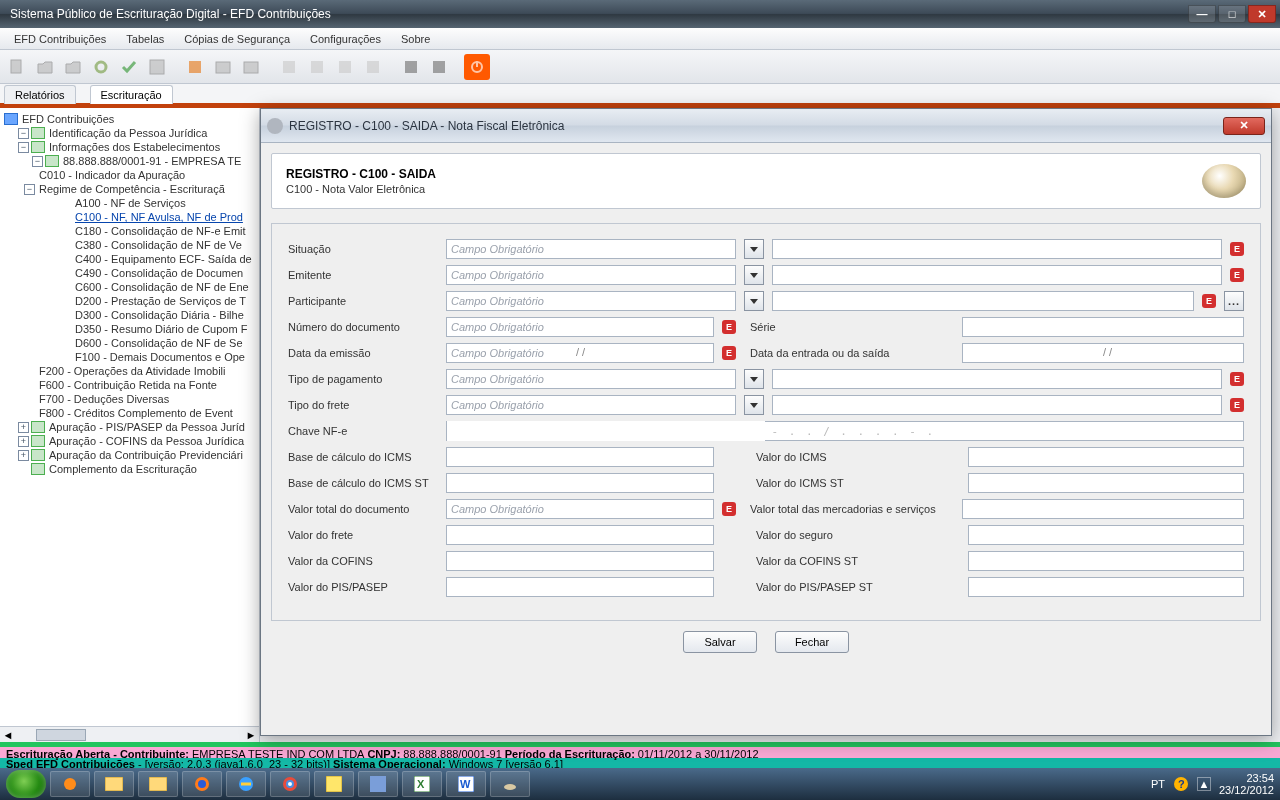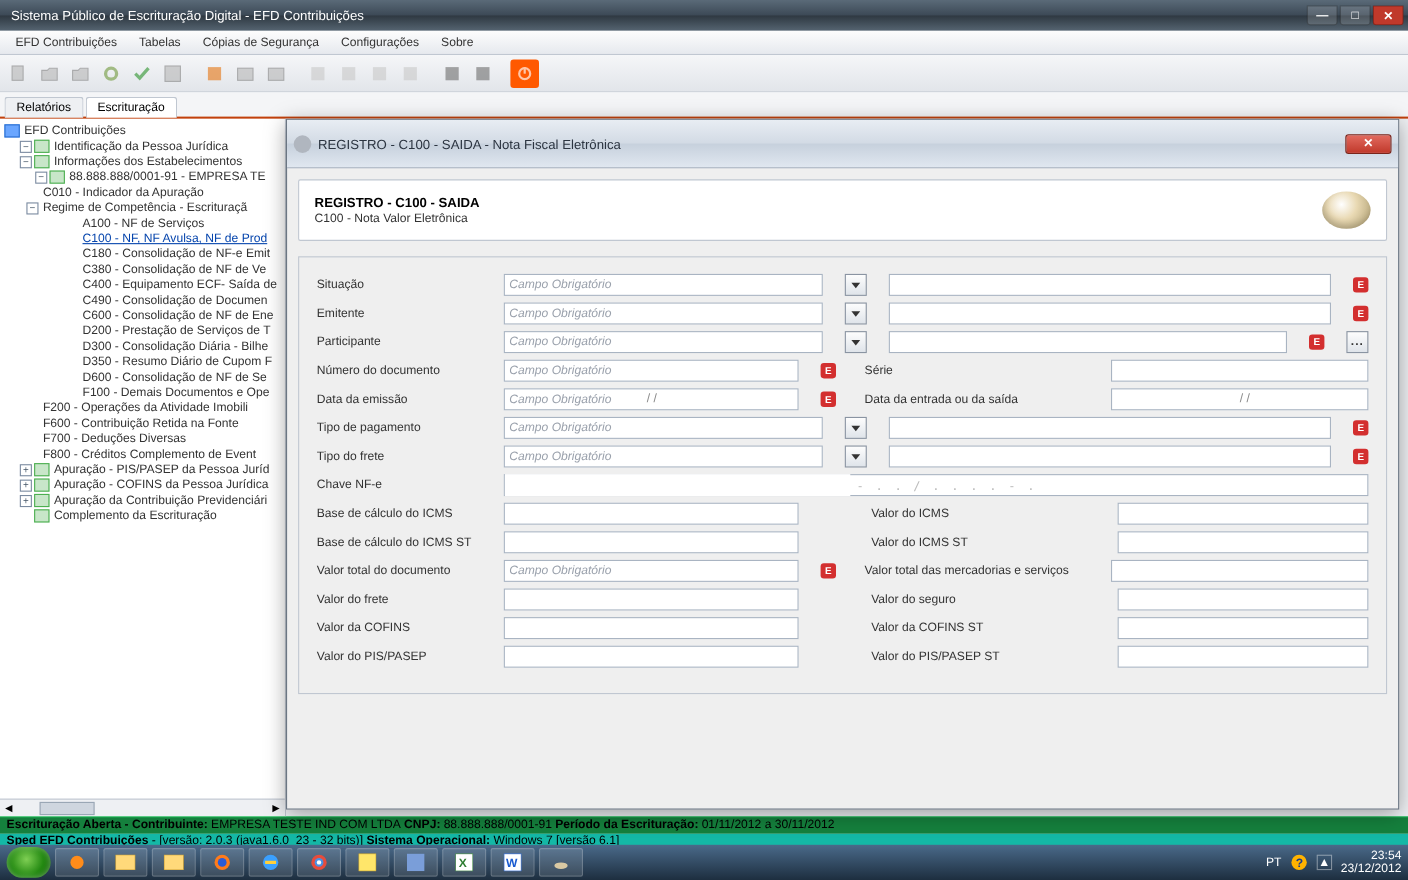--- a/index.html
+++ b/index.html
@@ -14,21 +14,21 @@
 
   .menubar { height: 22px; background: linear-gradient(#fdfdfd,#e6e9ee); border-bottom:1px solid #c0c7d1; display:flex; align-items:center; padding:0 6px; gap:4px;}
   .menubar span { padding:2px 8px; color:#333; }
 
   .toolbar { height: 34px; background: linear-gradient(#f5f6f8,#e2e5ea); border-bottom:1px solid #c0c7d1; display:flex; align-items:center; padding:0 4px; gap:2px;}
   .tool { width:26px; height:26px; display:flex; align-items:center; justify-content:center; color:#888; }
   .tool.sep { width:8px; }
   .tool svg { opacity:.65; }
   .tool.power { background:#ff5900; color:#fff; border-radius:3px; }
 
-  .tabs-row { height: 24px; background:#f4f5f7; border-bottom:2px solid #c2410c; display:flex; align-items:flex-end; padding-left:4px;}
+  .tabs-row { height: 24px; background:#f4f5f7; border-bottom:5px solid #c2410c; display:flex; align-items:flex-end; padding-left:4px;gap:12px;}
   .tab { padding:3px 10px; border:1px solid #c0c7d1; border-bottom:none; background:#fff; margin-right:2px; border-radius:3px 3px 0 0; position:relative; top:1px;}
   .tab.inactive { background:#eef0f3; }
 
   .workspace { display:flex; height: calc(800px - 28px - 22px - 34px - 24px - 28px - 30px); }
 
   .tree-pane { width: 260px; border-right:1px solid #c0c7d1; overflow:hidden; background:#fff; position:relative;}
   .tree-inner { padding:4px 0 0 0; }
   .tree-line { white-space:nowrap; padding:1px 0 1px 4px; color:#333; display:flex; align-items:center; gap:2px;}
   .tree-line .exp { width:11px; height:11px; border:1px solid #7a8aa0; display:inline-flex; align-items:center; justify-content:center; font-size:9px; line-height:1; color:#456; background:#fff;}
   .tree-line .exp.blank { border:none; }
@@ -38,49 +38,49 @@
   .tree-text { padding-left:2px;}
   .tree-text.link { color:#0645ad; text-decoration:underline; }
   .ind1 { padding-left: 18px;} .ind2 { padding-left: 32px;} .ind3 { padding-left: 24px;} .ind4 { padding-left: 60px;}
   .tree-scroll { position:absolute; bottom:0; left:0; right:0; height:16px; background:#eef0f3; border-top:1px solid #c0c7d1; display:flex; align-items:center;}
   .tree-scroll .thumb { width:50px; height:12px; background:#cfd6df; border:1px solid #9aa7b5; margin-left:20px;}
 
   .main-pane { flex:1; position:relative; background:#eef0f3; }
 
   
   .dialog { position:absolute; left:0; top:0; right:8px; bottom:6px; background:#efefef; border:1px solid #6b7683; box-shadow:0 4px 18px rgba(0,0,0,.35); }
-  .dlg-titlebar { height:44px; background:linear-gradient(#e8edf3,#d3dbe5 48%,#c7d1dd 52%,#e0e7f0); display:flex; align-items:center; padding:12px 6px; border-bottom:1px solid #a9b4c2;}
+  .dlg-titlebar { height:34px; background:linear-gradient(#e8edf3,#d3dbe5 48%,#c7d1dd 52%,#e0e7f0); display:flex; align-items:center; padding:12px 6px; border-bottom:1px solid #a9b4c2;}
   .dlg-titlebar .dlg-ico { width:16px;height:16px; background:#b0b6bf; border-radius:50%; margin-right:6px;}
   .dlg-titlebar .dlg-title { flex:1; color:#2b3440; font-size:12px;}
   .dlg-close { width:42px; height:18px; background:linear-gradient(#e26a5f,#c0392b); border:1px solid #7a241a; border-radius:3px; display:flex; align-items:center; justify-content:center; color:#fff; font-weight:bold;}
 
   .dlg-body { padding:10px; }
   .dlg-header { border:1px solid #c0c7d1; background:#fff; border-radius:2px; padding:10px 14px; display:flex; align-items:center; justify-content:space-between; margin-bottom:14px;}
   .dlg-header .left { }
   .dlg-header h3 { margin:0 0 2px 0; font-size:12px; font-weight:bold;}
   .dlg-header p { margin:0; color:#333;}
   .dlg-header .orb { width:44px; height:34px; background: radial-gradient(circle at 40% 35%, #fff, #e9d9b3 40%, #c9b98f 70%, #a89566); border-radius:50%; box-shadow: inset 2px -4px 6px rgba(0,0,0,.15);}
 
   .form-wrap { border:1px solid #c0c7d1; background:#efefef; padding:14px 16px 18px; }
-  .row { display:flex; align-items:center; margin-bottom:4px; min-height:22px; gap:20px;}
+  .row { display:flex; align-items:center; margin-bottom:4px; min-height:22px; gap:8px;}
   .lbl { width:150px; color:#333; }
   .lbl2 { width:210px; color:#333; padding-left:6px;}
   input.txt { height:20px; border:1px solid #a9b4c2; background:#fff; padding:0 4px; color:#333;}
   input.txt::placeholder { color:#9aa1ac; font-style:italic; }
   .combo-btn { width:20px; height:20px; border:1px solid #8a94a2; background:linear-gradient(#fdfdfd,#dfe4ea); display:flex; align-items:center; justify-content:center;}
   .combo-btn::after { content:""; border-left:4px solid transparent; border-right:4px solid transparent; border-top:5px solid #333;}
   .err { width:14px; height:14px; background:#d32f2f; color:#fff; border-radius:3px; display:flex; align-items:center; justify-content:center; font-size:9px; font-weight:bold;}
   .err::after { content:"E"; }
   .more-btn { width:20px; height:20px; border:1px solid #8a94a2; background:linear-gradient(#fdfdfd,#dfe4ea); display:flex; align-items:center; justify-content:center; font-weight:bold; letter-spacing:1px; color:#333;}
 
   .dlg-footer { display:flex; justify-content:center; gap:18px; padding:10px 0 2px;}
   .btn { min-width:74px; height:22px; border:1px solid #8a94a2; background:linear-gradient(#fdfdfd,#e4e8ee); border-radius:3px; padding:0 12px;}
 
   
-  .status1 { height:16px; font-size:10.5px; padding:1px 6px; background:#15803d; border-top:1px solid #22c55e;}
+  .status1 { height:16px; font-size:10.5px; padding:1px 6px; background:#f9a8d4; border-top:5px solid #22c55e;}
   .status1 b { font-weight:bold;}
   .status2 { height:14px; font-size:10.5px; padding:0 6px; background:#14b8a6;}
 
   
   .taskbar { position:absolute; left:0; right:0; bottom:0; height:32px; background:linear-gradient(#4a6a8a,#1d2e3f); display:flex; align-items:center; padding:0 6px; gap:4px;}
   .start { width:40px; height:28px; border-radius:14px; background:radial-gradient(circle at 45% 40%, #7fcf54,#248a12 55%,#0d5a03); box-shadow:0 0 6px rgba(255,255,255,.4) inset;}
   .task-ico { width:40px; height:26px; background:rgba(255,255,255,.12); border:1px solid rgba(255,255,255,.2); border-radius:2px; display:flex; align-items:center; justify-content:center;}
   .tray { margin-left:auto; display:flex; align-items:center; gap:8px; color:#fff; font-size:10.5px;}
   .tray .clock { text-align:right; line-height:1.1;}
   .chev { width:14px; height:14px; border:1px solid rgba(255,255,255,.4); display:flex; align-items:center; justify-content:center; color:#fff;}
@@ -448,20 +448,24 @@
         </div>
         <div class="row">
           <div class="lbl">Valor do PIS/PASEP</div>
           <input class="txt" style="width: 268px;">
           <div style="width:20px"></div>
           <div class="lbl2">Valor do PIS/PASEP ST</div>
           <input class="txt" style="flex: 1 1 0%;">
         </div>
       </div>
 
+      <div class="dlg-footer">
+        <button class="btn">Salvar</button>
+        <button class="btn">Fechar</button>
+      </div>
     </div>
    </div>
   </div>
 </div>
 
 <div class="status1">
   <b>Escrituração Aberta - Contribuinte:</b> <span>EMPRESA TESTE IND COM LTDA</span>
   <b>CNPJ:</b> <span>88.888.888/0001-91</span>
   <b>Período da Escrituração:</b> <span>01/11/2012 a 30/11/2012</span>
 </div>

